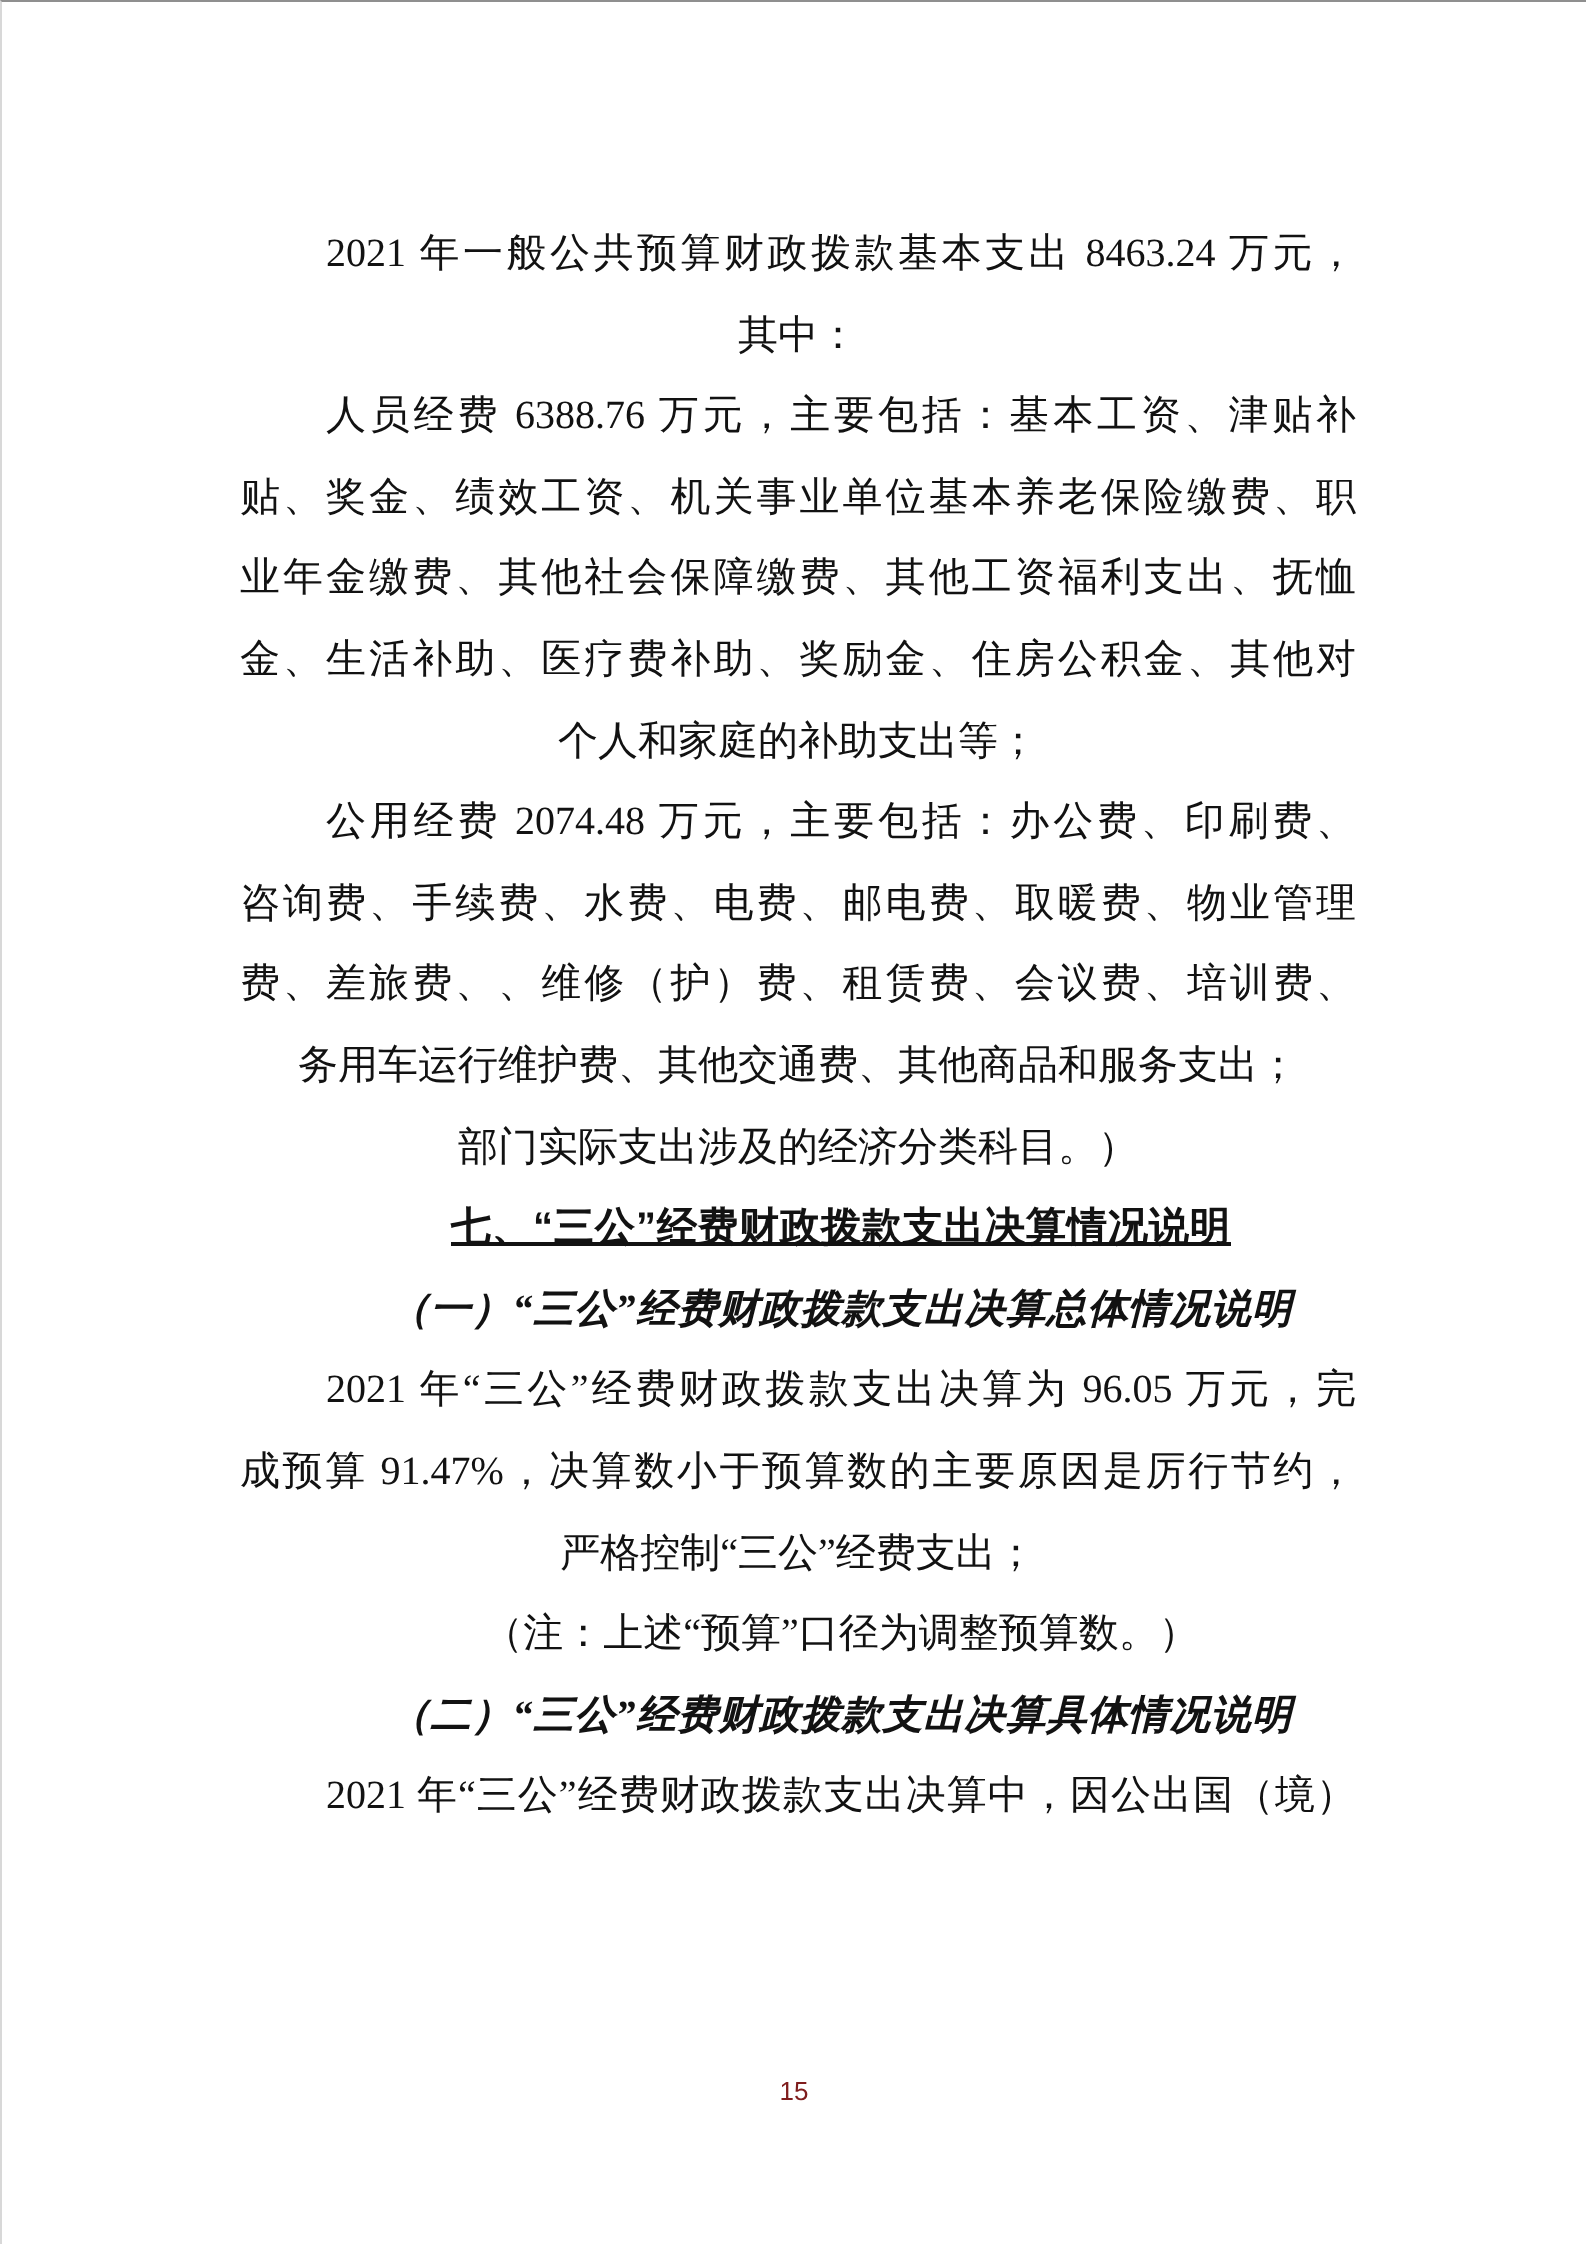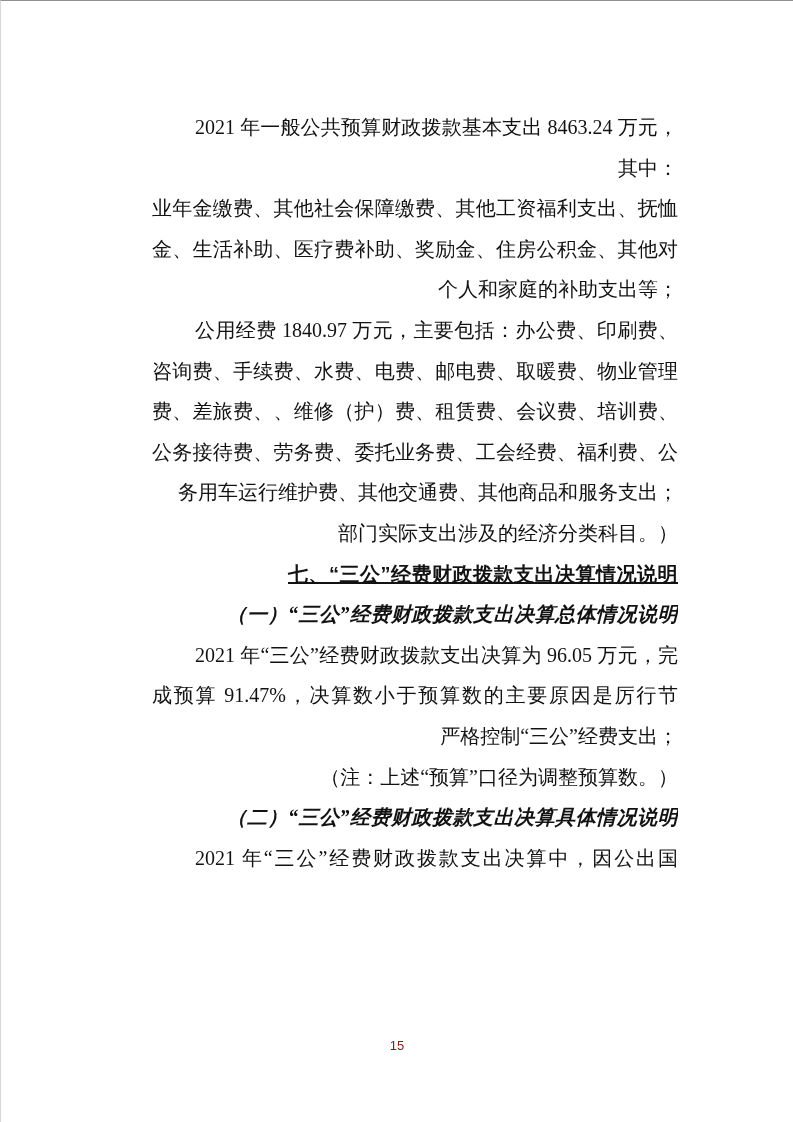--- a/index.html
+++ b/index.html
@@ -22,30 +22,29 @@
   .content {
     position: absolute;
     left: 119px;
     top: 106px;
     width: 558px;
   }
   .line {
     height: 40.6px;
     line-height: 40.6px;
     font-size: 20px;
-    text-align: right;
+    text-align: center;
     overflow: hidden;
     word-break: break-all;
     white-space: nowrap;
   }
   .line.justify {
     white-space: normal;
     text-align: justify;
     text-align-last: justify;
-    margin-left: 32px;
   }
   .line.indent {
     text-indent: 43px;
   }
   .line.heading-hei {
     font-weight: bold;
     font-family: "Liberation Sans", "DejaVu Sans", sans-serif;
     letter-spacing: 0.5px;
     text-decoration: underline;
   }
@@ -65,27 +64,28 @@
     color: #7f1d1d;
   }
 </style>
 </head>
 <body>
 
 <div class="page">
   <div class="content" id="doc-content">
       <div class="line indent justify">2021 年一般公共预算财政拨款基本支出 8463.24 万元，</div>
       <div class="line">其中：</div>
+      <div class="line indent justify">人员经费 6388.76 万元，主要包括：基本工资、津贴补</div>
+      <div class="line justify">贴、奖金、绩效工资、机关事业单位基本养老保险缴费、职</div>
       <div class="line justify">业年金缴费、其他社会保障缴费、其他工资福利支出、抚恤</div>
       <div class="line justify">金、生活补助、医疗费补助、奖励金、住房公积金、其他对</div>
       <div class="line">个人和家庭的补助支出等；</div>
-      <div class="line indent justify">公用经费 1840.97 万元，主要包括：办公费、印刷费、</div>
+      <div class="line indent justify">公用经费 2074.48 万元，主要包括：办公费、印刷费、</div>
       <div class="line justify">咨询费、手续费、水费、电费、邮电费、取暖费、物业管理</div>
       <div class="line justify">费、差旅费、、维修（护）费、租赁费、会议费、培训费、</div>
-      <div class="line justify">公务接待费、劳务费、委托业务费、工会经费、福利费、公</div>
       <div class="line">务用车运行维护费、其他交通费、其他商品和服务支出；</div>
       <div class="line">部门实际支出涉及的经济分类科目。）</div>
       <div class="line indent heading-hei">七、“三公”经费财政拨款支出决算情况说明</div>
       <div class="line indent heading-kai">（一）“三公”经费财政拨款支出决算总体情况说明</div>
       <div class="line indent justify">2021 年“三公”经费财政拨款支出决算为 96.05 万元，完</div>
       <div class="line justify">成预算 91.47%，决算数小于预算数的主要原因是厉行节约，</div>
       <div class="line">严格控制“三公”经费支出；</div>
       <div class="line indent">（注：上述“预算”口径为调整预算数。）</div>
       <div class="line indent heading-kai">（二）“三公”经费财政拨款支出决算具体情况说明</div>
       <div class="line indent justify">2021 年“三公”经费财政拨款支出决算中，因公出国（境）</div>

